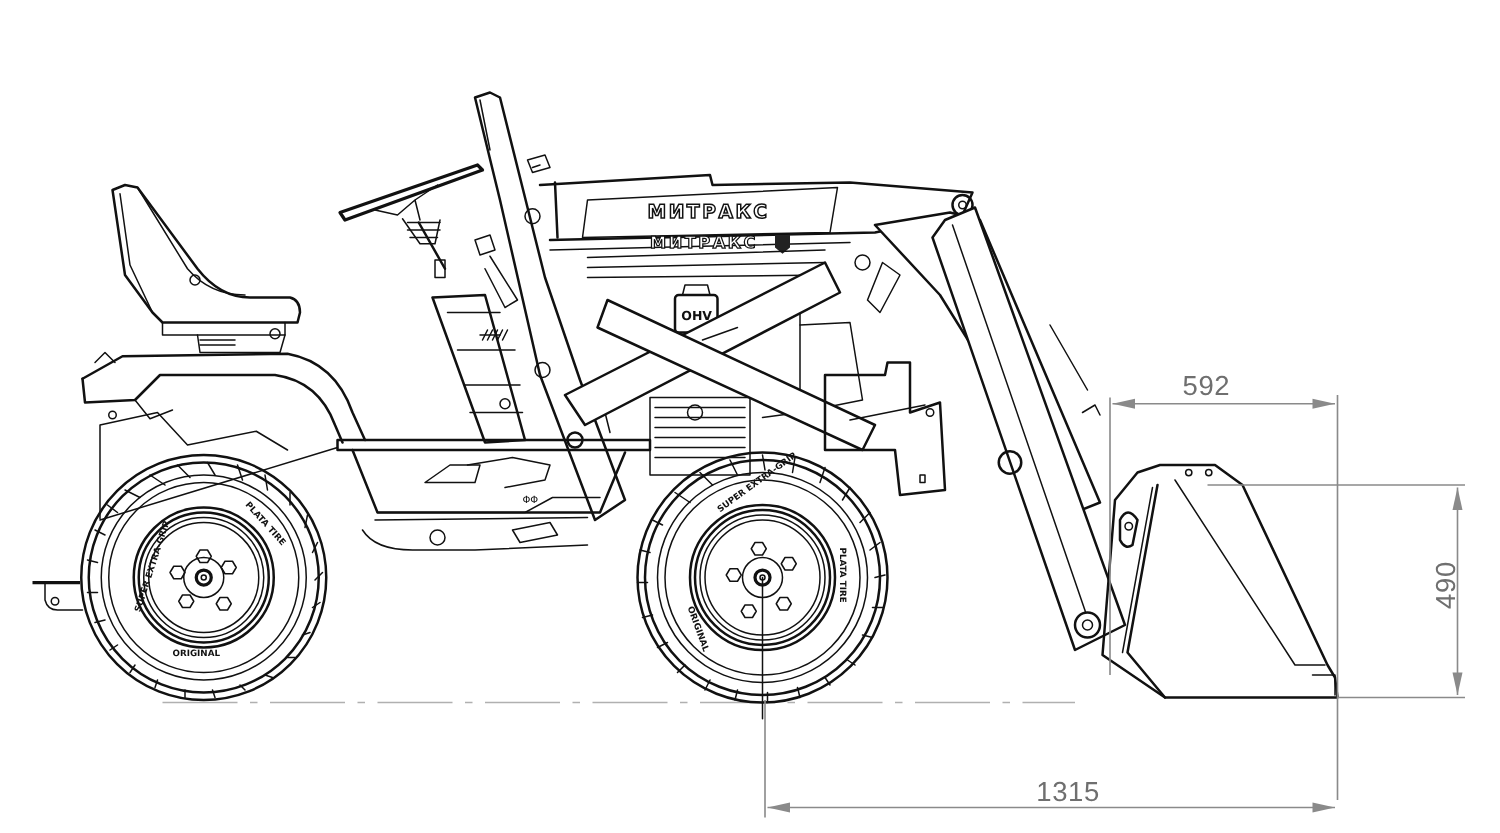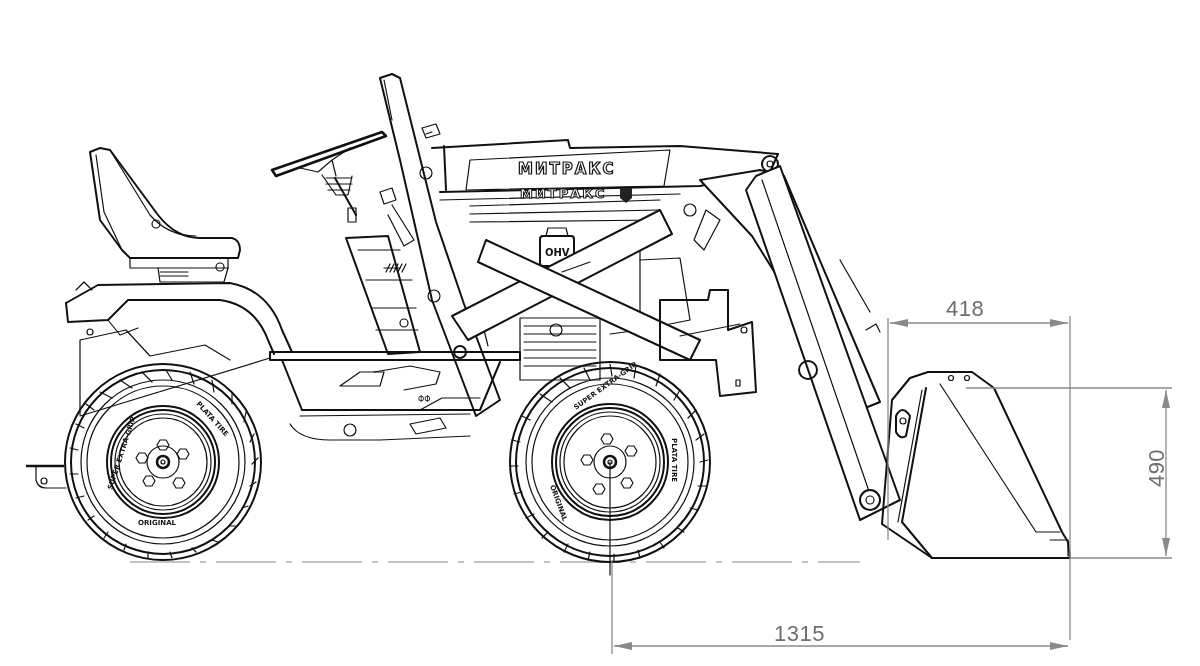--- a/index.html
+++ b/index.html
@@ -229,16 +229,16 @@
   </g>
   <g>
     <line class="dim" x1="612" y1="560" x2="612" y2="654"></line>
     <line class="dim" x1="614" y1="646" x2="1068" y2="646"></line>
     <polygon class="dimfill" points="614,646 632,642 632,650"></polygon>
     <polygon class="dimfill" points="1068,646 1050,642 1050,650"></polygon>
   </g>
 </svg>
 
 
-<div class="dimtext" style="left:946px; top:296px;">418</div>
+<div class="dimtext" style="left:946px; top:296px;">592</div>
 <div class="dimtext vtext" style="left:1132px; top:455px; width:50px; text-align:center;">490</div>
-<div class="dimtext" style="left:774px; top:621px;">1315</div>
+<div class="dimtext" style="left:829px; top:621px;">1315</div>
 </div>
 
 </body></html>

